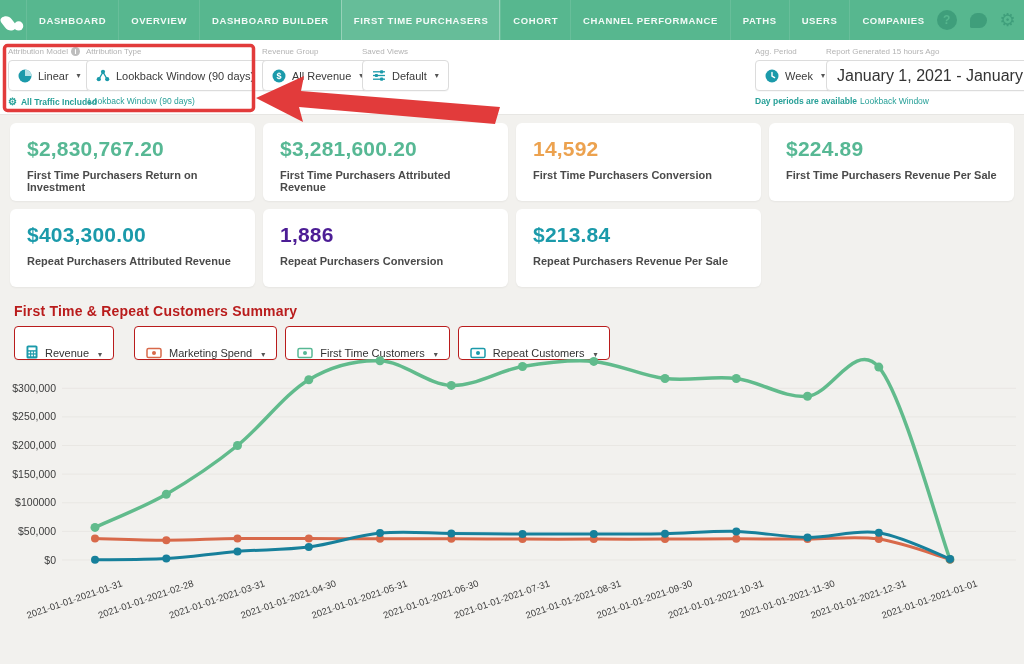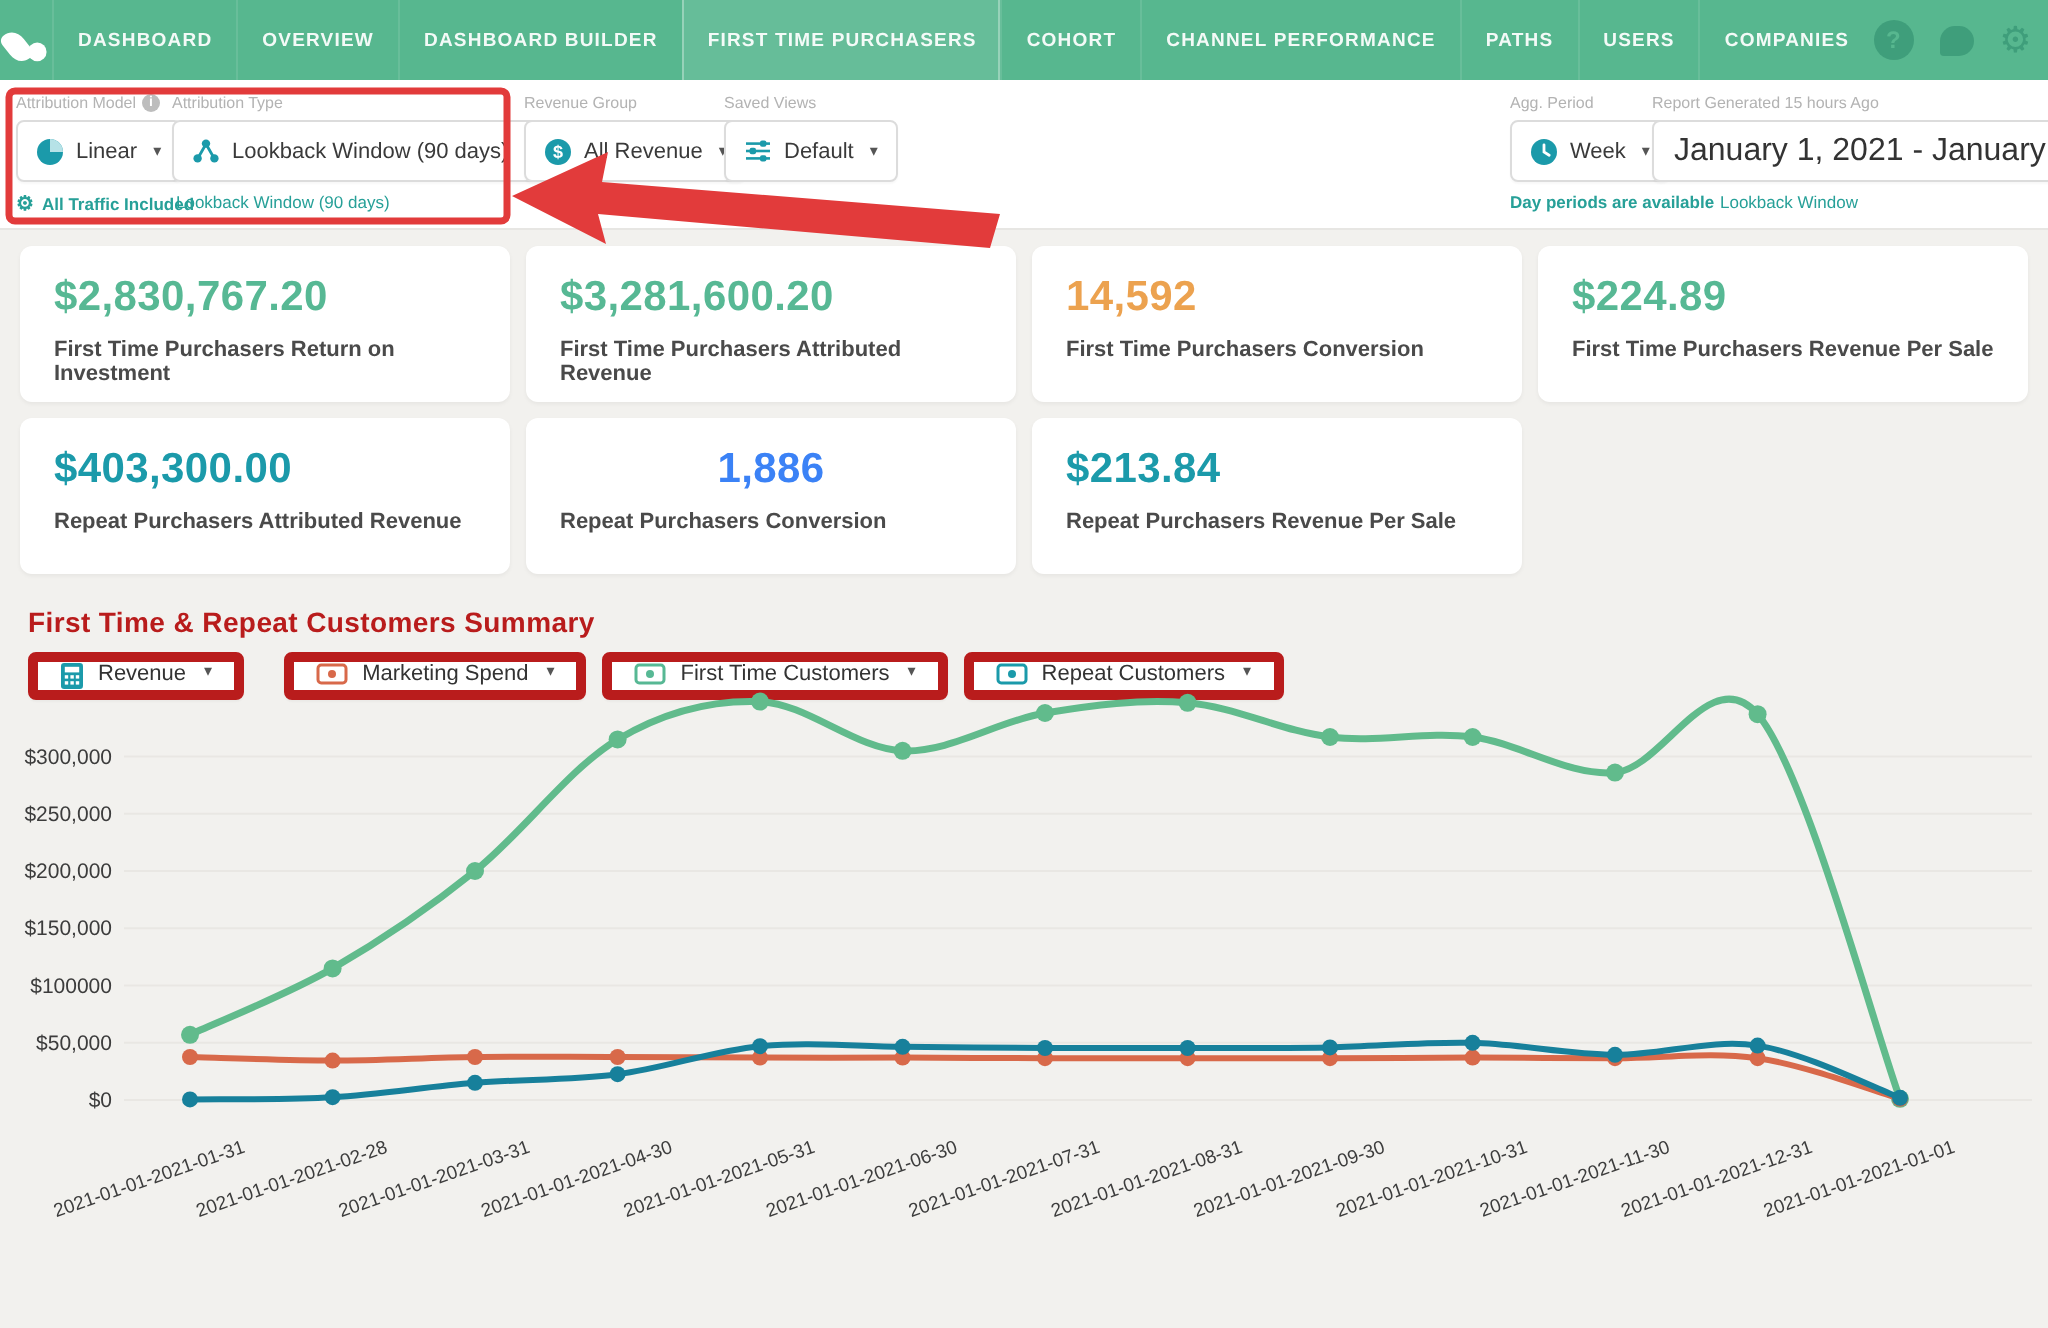--- a/index.html
+++ b/index.html
@@ -44,22 +44,22 @@
   .kpi-card{background:#fff;border-radius:6px;height:78px;padding:14px 17px;box-shadow:0 1px 2px rgba(0,0,0,.05)}
   .kpi-value{font-size:21px;font-weight:700;letter-spacing:.2px}
   .kpi-label{font-size:11px;color:#4a4a4a;font-weight:600;margin-top:8px}
 
   
   .section-title{margin:16px 0 0 14px;font-size:14px;font-weight:700;color:#b91c1c;letter-spacing:.2px}
   .controls{position:relative;margin:7px 0 0 14px}
   .ctl-labels{position:relative;height:11px}
   .ctl-label{position:absolute;font-size:8px;color:#b3b3b3}
   .ctl-row{display:flex;gap:8px;margin-top:3px}
-  .cbtn{display:flex;align-items:flex-start;gap:7px;background:#fff;border:5px solid #b91c1c;border-radius:4px;
-    height:24px;padding:0 11px;font-size:11px;color:#333;font-weight:500;cursor:pointer;font-family:inherit;
+  .cbtn{display:flex;align-items:flex-end;gap:7px;background:#fff;border:1px solid #b91c1c;border-radius:4px;
+    height:34px;padding:0 11px;font-size:11px;color:#333;font-weight:500;cursor:pointer;font-family:inherit;
     box-shadow:0 1px 1px rgba(0,0,0,.03);white-space:nowrap}
   .cbtn.metric{margin-right:12px}
 
   
   .chart-wrap{position:relative;height:283px}
   #chart-svg{position:absolute;left:0;top:0;overflow:visible}
 
   
   .overlay-svg{position:absolute;left:0;top:0;width:1024px;height:664px;pointer-events:none;z-index:50}
 </style>
@@ -217,21 +217,21 @@
     </div>
     <div class="kpi-card">
       <div class="kpi-value" style="color: rgb(87, 184, 148);">$224.89</div>
       <div class="kpi-label">First Time Purchasers Revenue Per Sale</div>
     </div>
     <div class="kpi-card">
       <div class="kpi-value" style="color: rgb(27, 154, 170);">$403,300.00</div>
       <div class="kpi-label">Repeat Purchasers Attributed Revenue</div>
     </div>
     <div class="kpi-card">
-      <div class="kpi-value" style="color: #3b82f6; text-align: center;">1,886</div>
+      <div class="kpi-value" style="color: #4c1d95;">1,886</div>
       <div class="kpi-label">Repeat Purchasers Conversion</div>
     </div>
     <div class="kpi-card">
       <div class="kpi-value" style="color: rgb(27, 154, 170);">$213.84</div>
       <div class="kpi-label">Repeat Purchasers Revenue Per Sale</div>
     </div>
   </section>
 
 <h2 class="section-title">First Time  &amp; Repeat Customers Summary</h2>
 

